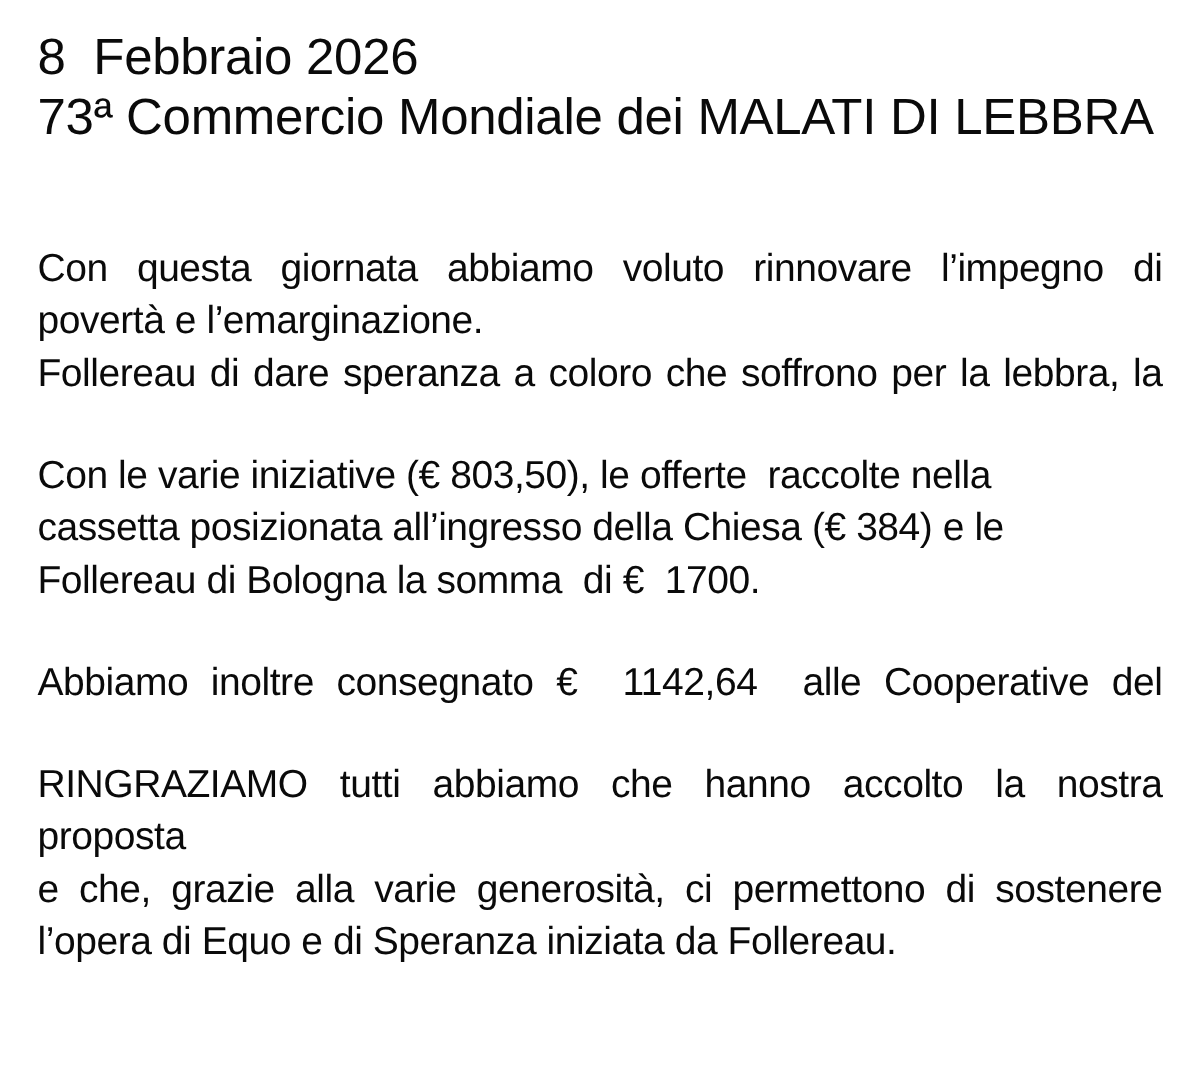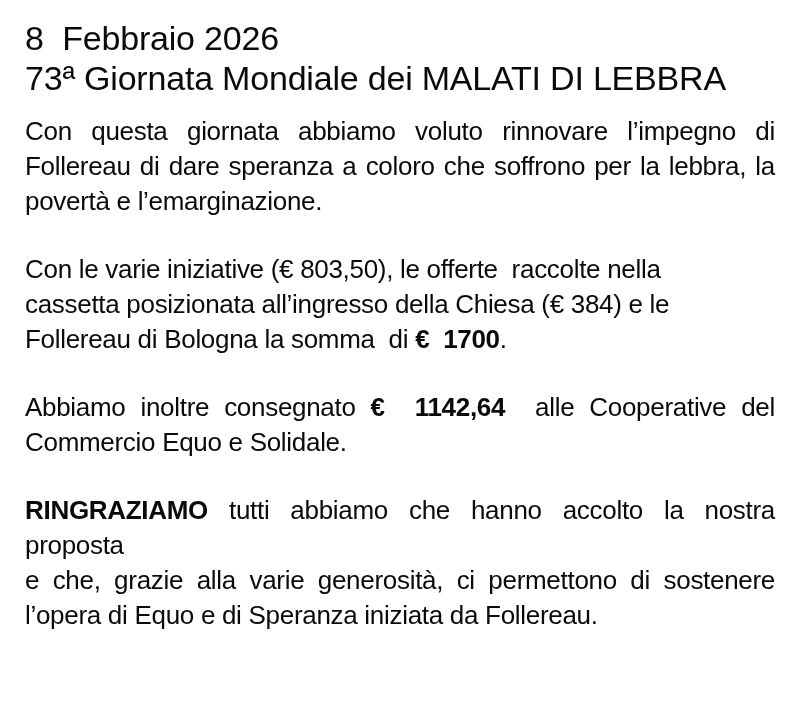--- a/index.html
+++ b/index.html
@@ -14,21 +14,21 @@
     font-family: "Liberation Sans", "DejaVu Sans", sans-serif;
     color: #0a0a0a;
   }
   .doc {
     padding: 18px 25px 0 25px;
   }
   .header {
     font-size: 34px;
     line-height: 40px;
     letter-spacing: -0.2px;
-    margin-bottom: 16px;
+    margin-bottom: 63px;
   }
   .header .hline {
     white-space: pre-wrap;
   }
   .para {
     font-size: 26px;
     line-height: 35px;
     letter-spacing: -0.3px;
     margin: 0 0 33px 0;
   }
@@ -37,48 +37,47 @@
   }
   .line {
     text-align: left;
   }
   
   .line.jl {
     text-align: justify;
     text-align-last: justify;
   }
   .bseg {
-    font-weight: 700;
+    font-weight: 400;
   }
 </style>
 </head>
 <body>
 
 <div class="doc">
 
   <div class="header">
     <div class="hline">8&nbsp; Febbraio 2026</div>
-    <div class="hline">73ª Giornata Mondiale dei MALATI DI LEBBRA</div>
+    <div class="hline">73ª Commercio Mondiale dei MALATI DI LEBBRA</div>
   </div>
 
   <div class="para">
     <div class="line jl"><span class="seg">Con questa giornata abbiamo voluto rinnovare l’impegno di</span></div>
+    <div class="line"><span class="seg">povertà e l’emarginazione.</span></div>
     <div class="line jl"><span class="seg">Follereau di dare speranza a coloro che soffrono per la lebbra, la</span></div>
-    <div class="line"><span class="seg">povertà e l’emarginazione.</span></div>
   </div>
 
   <div class="para">
     <div class="line"><span class="seg">Con le varie iniziative (€ 803,50), le offerte&nbsp; raccolte nella</span></div>
     <div class="line"><span class="seg">cassetta posizionata all’ingresso della Chiesa (€ 384) e le</span></div>
     <div class="line"><span class="seg">Follereau di Bologna la somma&nbsp; di </span><span class="seg bseg">€&nbsp; 1700</span><span class="seg">.</span></div>
   </div>
 
   <div class="para">
     <div class="line jl"><span class="seg">Abbiamo inoltre consegnato </span><span class="seg bseg">€&nbsp; 1142,64</span><span class="seg">&nbsp; alle Cooperative del</span></div>
-    <div class="line"><span class="seg">Commercio Equo e Solidale.</span></div>
   </div>
 
   <div class="para">
     <div class="line jl"><span class="seg bseg">RINGRAZIAMO</span><span class="seg"> tutti abbiamo che hanno accolto la nostra proposta</span></div>
     <div class="line jl"><span class="seg">e che, grazie alla varie generosità, ci permettono di sostenere</span></div>
     <div class="line"><span class="seg">l’opera di Equo e di Speranza iniziata da Follereau.</span></div>
   </div>
 
 </div>
 

